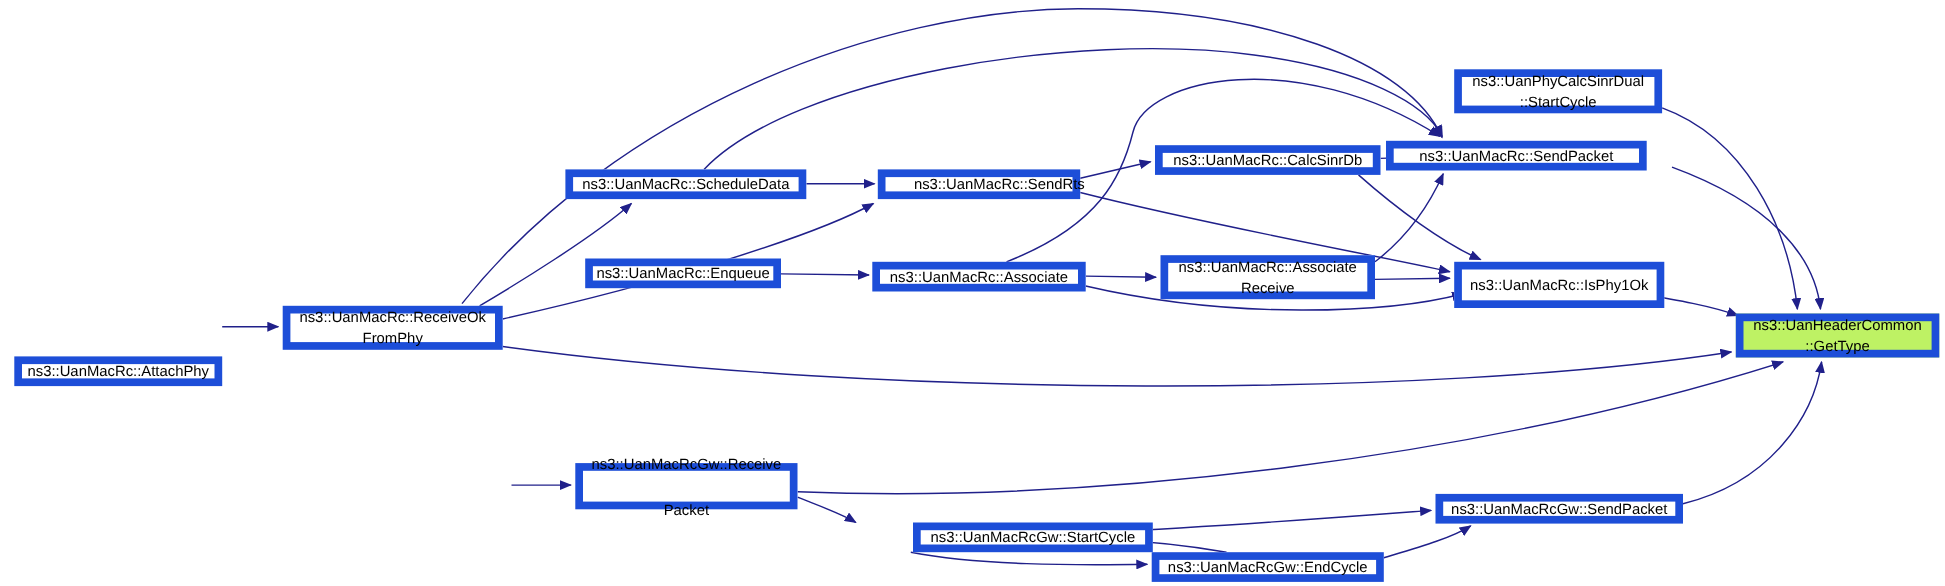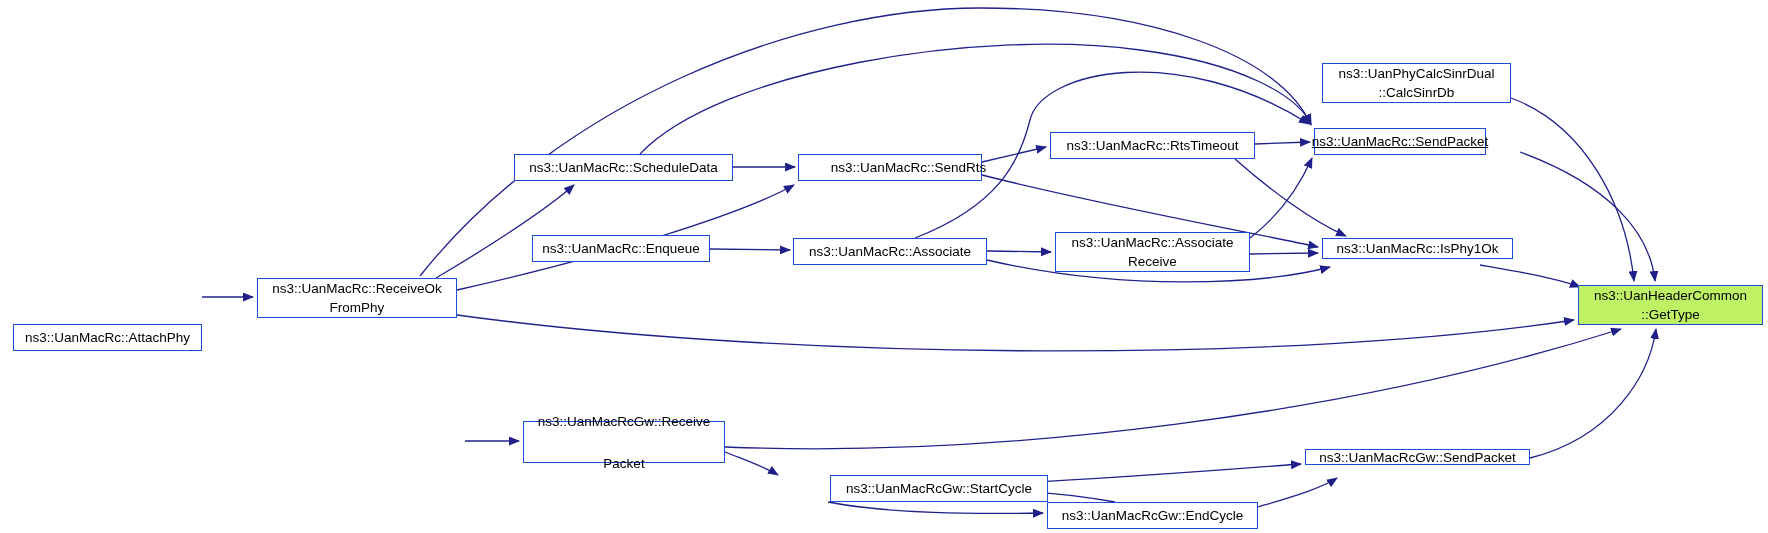--- a/index.html
+++ b/index.html
@@ -8,21 +8,21 @@
     width:1768px;height:533px;
     background:#ffffff;
     font-family:"Liberation Sans","DejaVu Sans",sans-serif;
     overflow:hidden;
   }
   #edges{position:absolute;left:0;top:0;width:1768px;height:533px;}
   .node{
     position:absolute;
     box-sizing:border-box;
     background:#ffffff;
-    border:1px solid #1d4ed8;
+    border:7px solid #1d4ed8;
     color:#000000;
     display:flex;
     flex-direction:column;
     align-items:center;
     justify-content:center;
     font-size:13.5px;
     line-height:19px;
     white-space:nowrap;
     z-index:2;
   }
@@ -81,46 +81,46 @@
     <div class="node" style="left: 532px; top: 235px; width: 178px; height: 27px;">
       <span>ns3::UanMacRc::Enqueue</span>
     </div>
     <div class="node" style="left: 798px; top: 154px; width: 184px; height: 27px; padding-left: 37px;">
       <span>ns3::UanMacRc::SendRts</span>
     </div>
     <div class="node" style="left: 793px; top: 238px; width: 194px; height: 27px;">
       <span>ns3::UanMacRc::Associate</span>
     </div>
     <div class="node" style="left: 1050px; top: 132px; width: 205px; height: 27px;">
-      <span>ns3::UanMacRc::RtsTimeout</span>
+      <span>ns3::UanMacRc::CalcSinrDb</span>
     </div>
     <div class="node" style="left: 1055px; top: 232px; width: 195px; height: 40px;">
       <span>ns3::UanMacRc::Associate</span>
       <span>Receive</span>
     </div>
-    <div class="node" style="left: 1314px; top: 128px; width: 172px; height: 27px; text-decoration: underline;">
+    <div class="node" style="left: 1260px; top: 128px; width: 237px; height: 27px;">
       <span>ns3::UanMacRc::SendPacket</span>
     </div>
     <div class="node" style="left: 1322px; top: 63px; width: 189px; height: 40px;">
       <span>ns3::UanPhyCalcSinrDual</span>
-      <span>::CalcSinrDb</span>
+      <span>::StartCycle</span>
     </div>
-    <div class="node" style="left: 1322px; top: 238px; width: 191px; height: 21px;">
+    <div class="node" style="left: 1322px; top: 238px; width: 191px; height: 42px;">
       <span>ns3::UanMacRc::IsPhy1Ok</span>
     </div>
     <div class="node highlight" style="left: 1578px; top: 285px; width: 185px; height: 40px;">
       <span>ns3::UanHeaderCommon</span>
       <span>::GetType</span>
     </div>
     <div class="node" style="left: 523px; top: 421px; width: 202px; height: 42px; gap: 23px;">
       <span>ns3::UanMacRcGw::Receive</span>
       <span>Packet</span>
     </div>
     <div class="node" style="left: 782px; top: 475px; width: 218px; height: 27px; margin-left: 48px;">
       <span>ns3::UanMacRcGw::StartCycle</span>
     </div>
     <div class="node" style="left: 1047px; top: 502px; width: 211px; height: 27px;">
       <span>ns3::UanMacRcGw::EndCycle</span>
     </div>
-    <div class="node" style="left: 1305px; top: 449px; width: 225px; height: 16px;">
+    <div class="node" style="left: 1305px; top: 449px; width: 225px; height: 27px;">
       <span>ns3::UanMacRcGw::SendPacket</span>
     </div>
   </div>
 
 </body></html>

